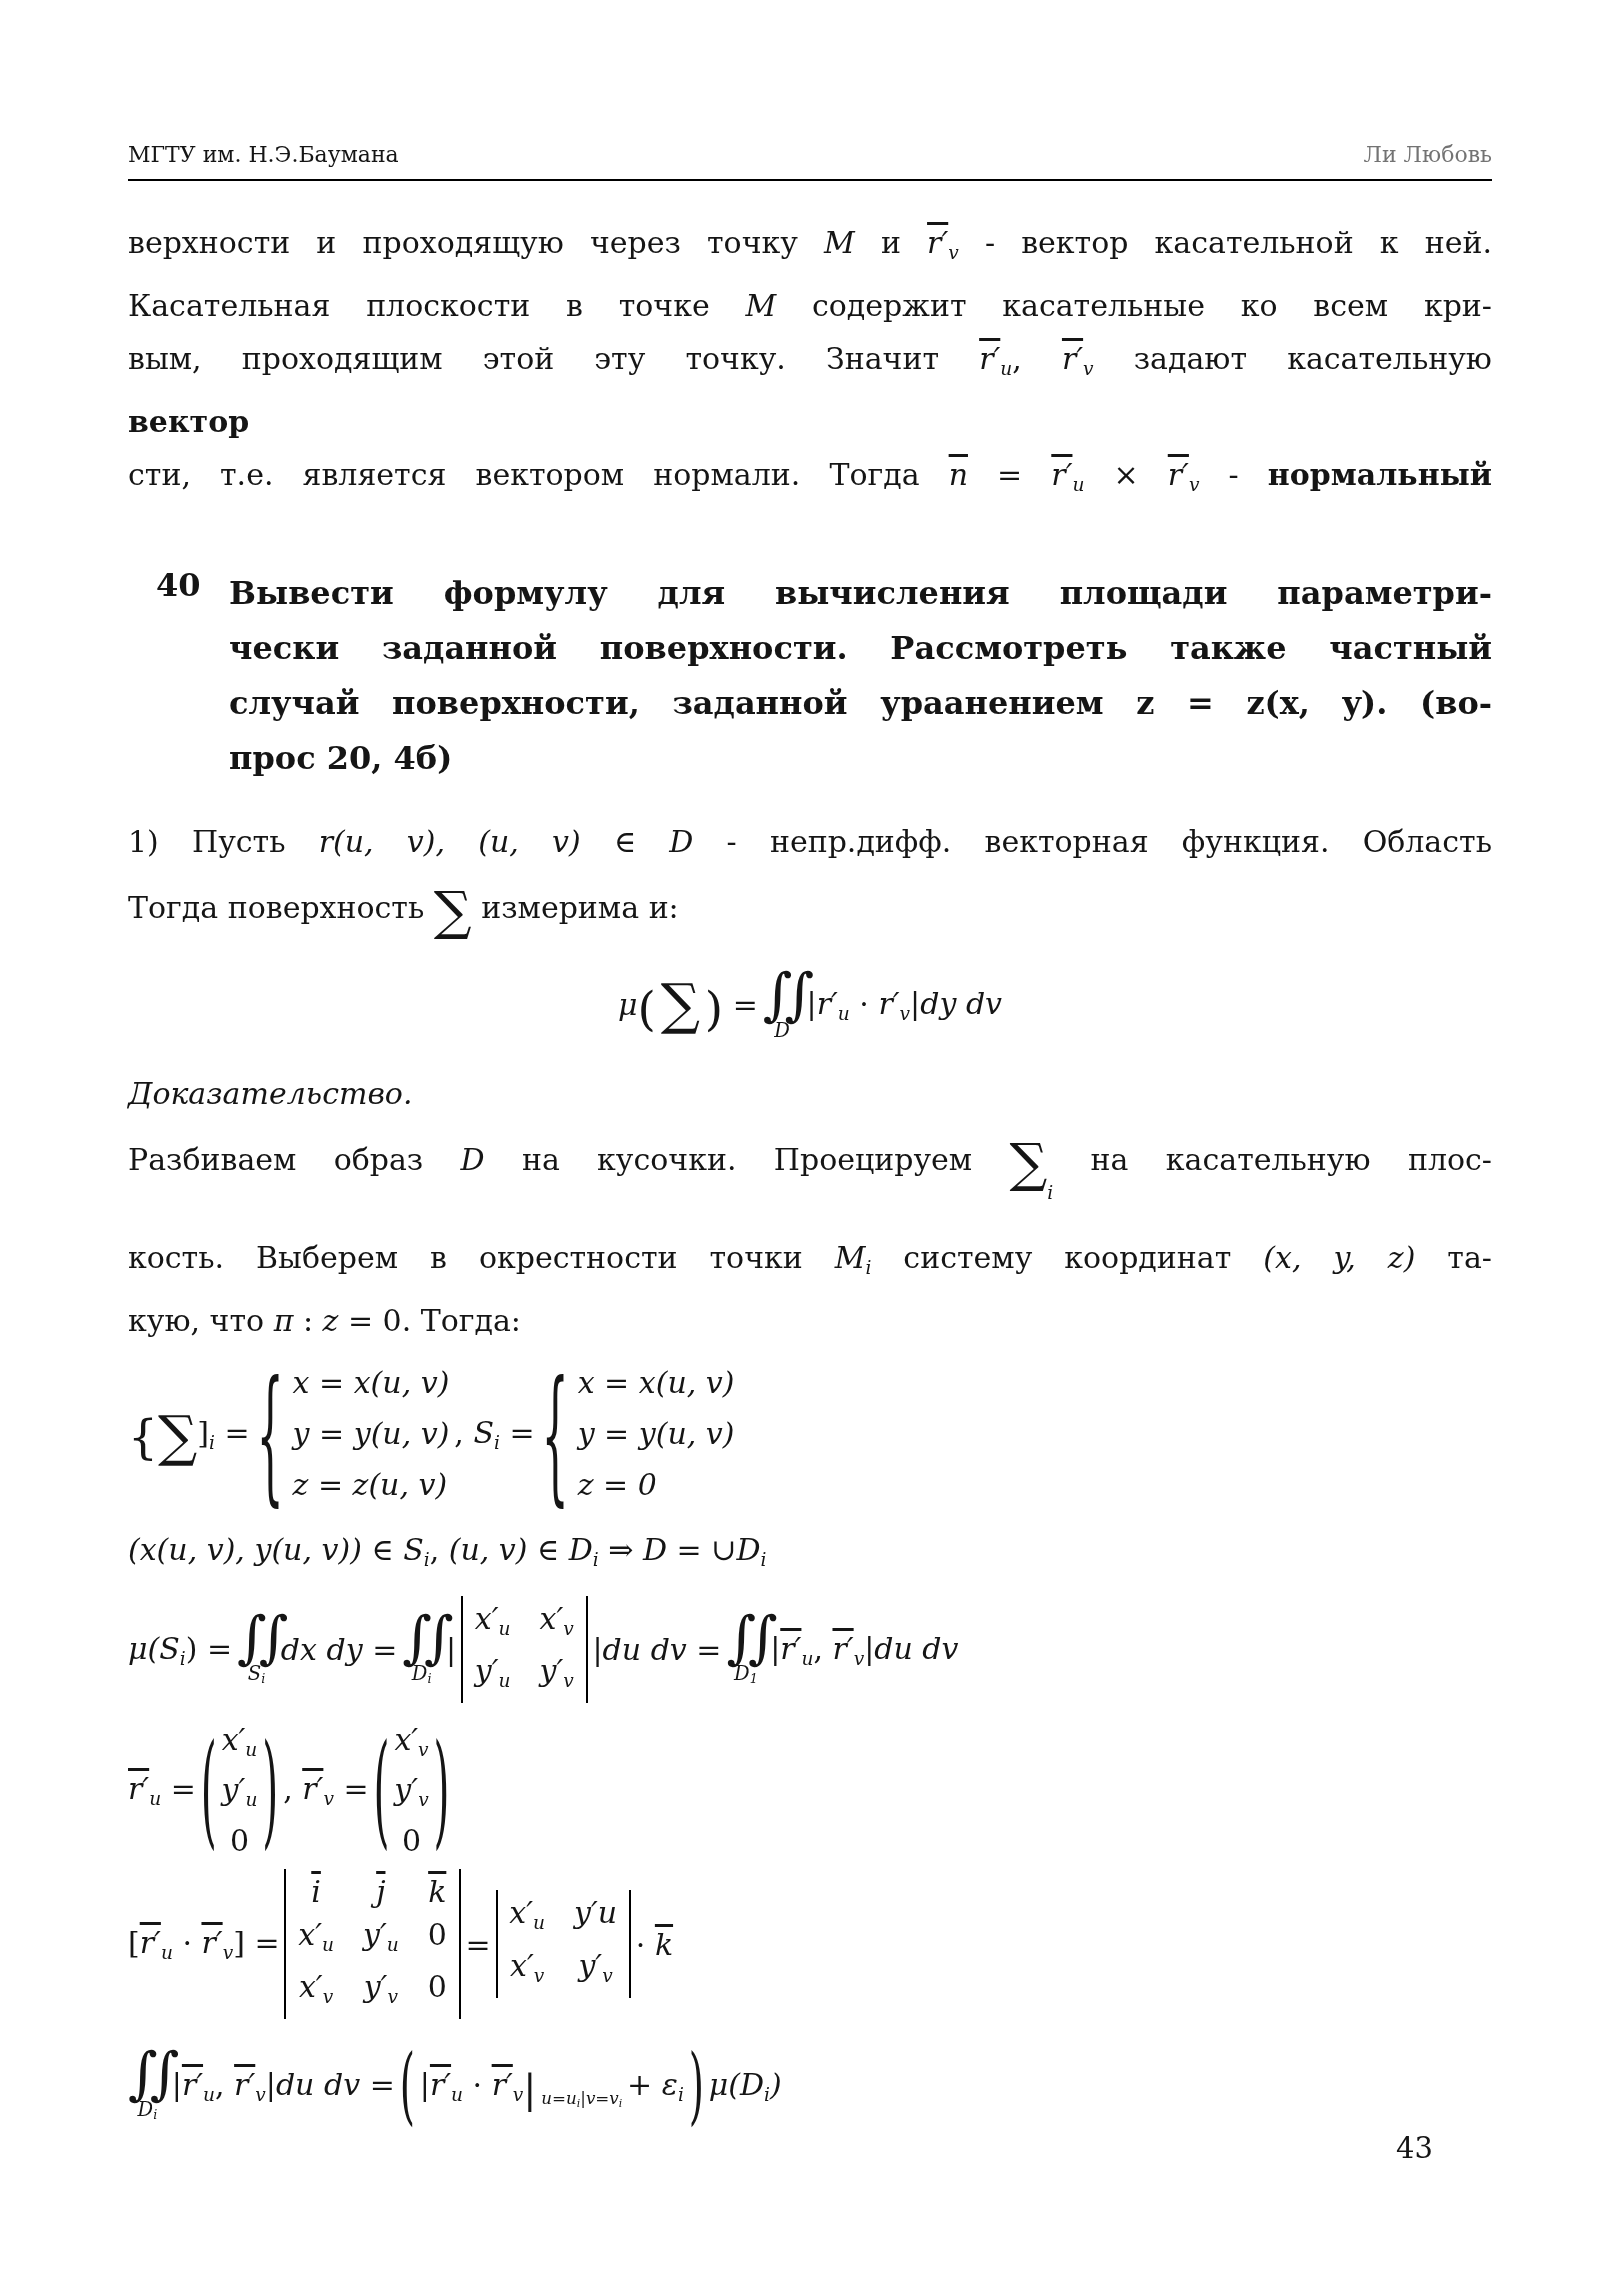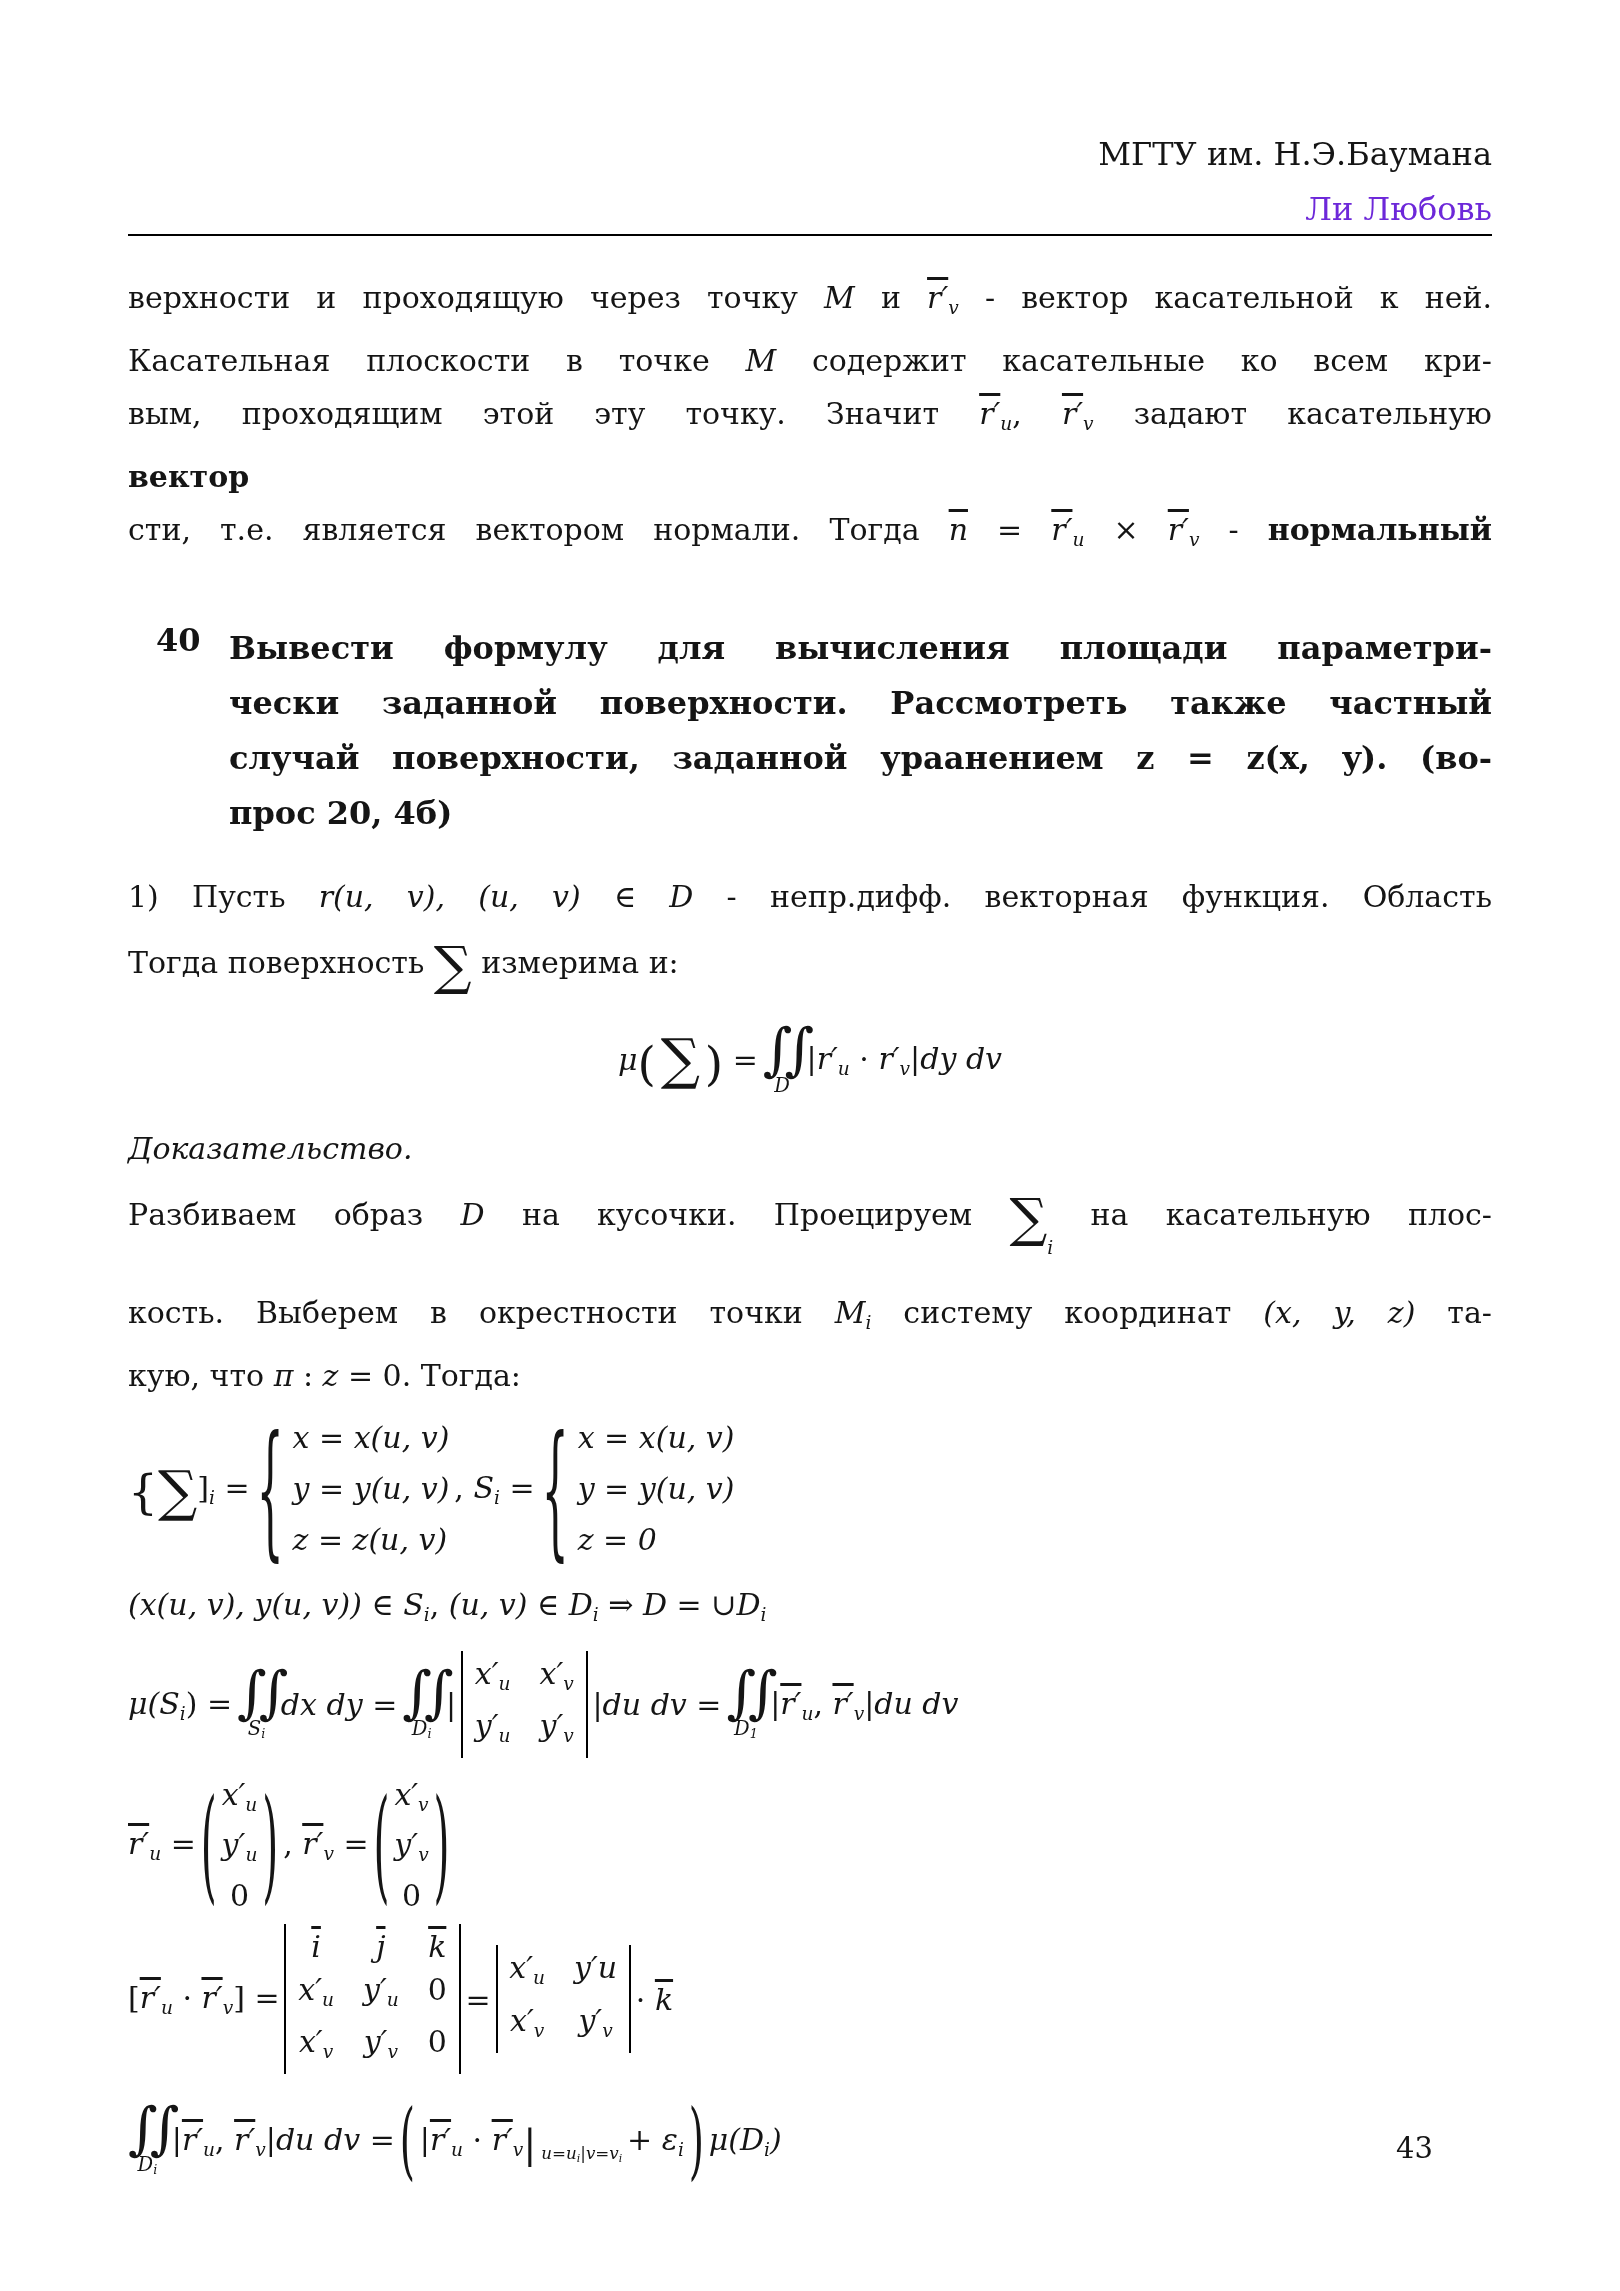--- a/index.html
+++ b/index.html
@@ -2,22 +2,22 @@
 <html><head>
 <meta charset="utf-8">
 <style>
   html,body{margin:0;padding:0;background:#ffffff;}
   .page{
     width:1620px;height:2292px;position:relative;background:#ffffff;
     font-family:"DejaVu Serif","DejaVu Sans",serif;color:#151515;
     box-sizing:border-box;padding:0 128px;overflow:hidden;
   }
   
-  .hdr{display:flex;justify-content:space-between;align-items:flex-end;padding-top:137px;font-size:32px;line-height:35px;flex-direction:column;}
-  .hdr-right{color:#6d28d9;margin-top:20px;}
+  .hdr{display:flex;justify-content:space-between;align-items:flex-end;padding-top:137px;font-size:22px;line-height:35px;}
+  .hdr-right{color:#737373;}
   .hrule{border-bottom:2px solid #000;margin-top:6.9px;}
   
   .para{font-size:30px;}
   .jline{text-align:justify;text-align-last:justify;line-height:53px;}
   .jline.last{text-align-last:left;}
   .tall{line-height:76px;}
   .m-para1{margin-top:35px;}
   .m-sec{margin-top:55px;}
   .m-para2{margin-top:29px;}
   .m-para2b{margin-top:2px;}

